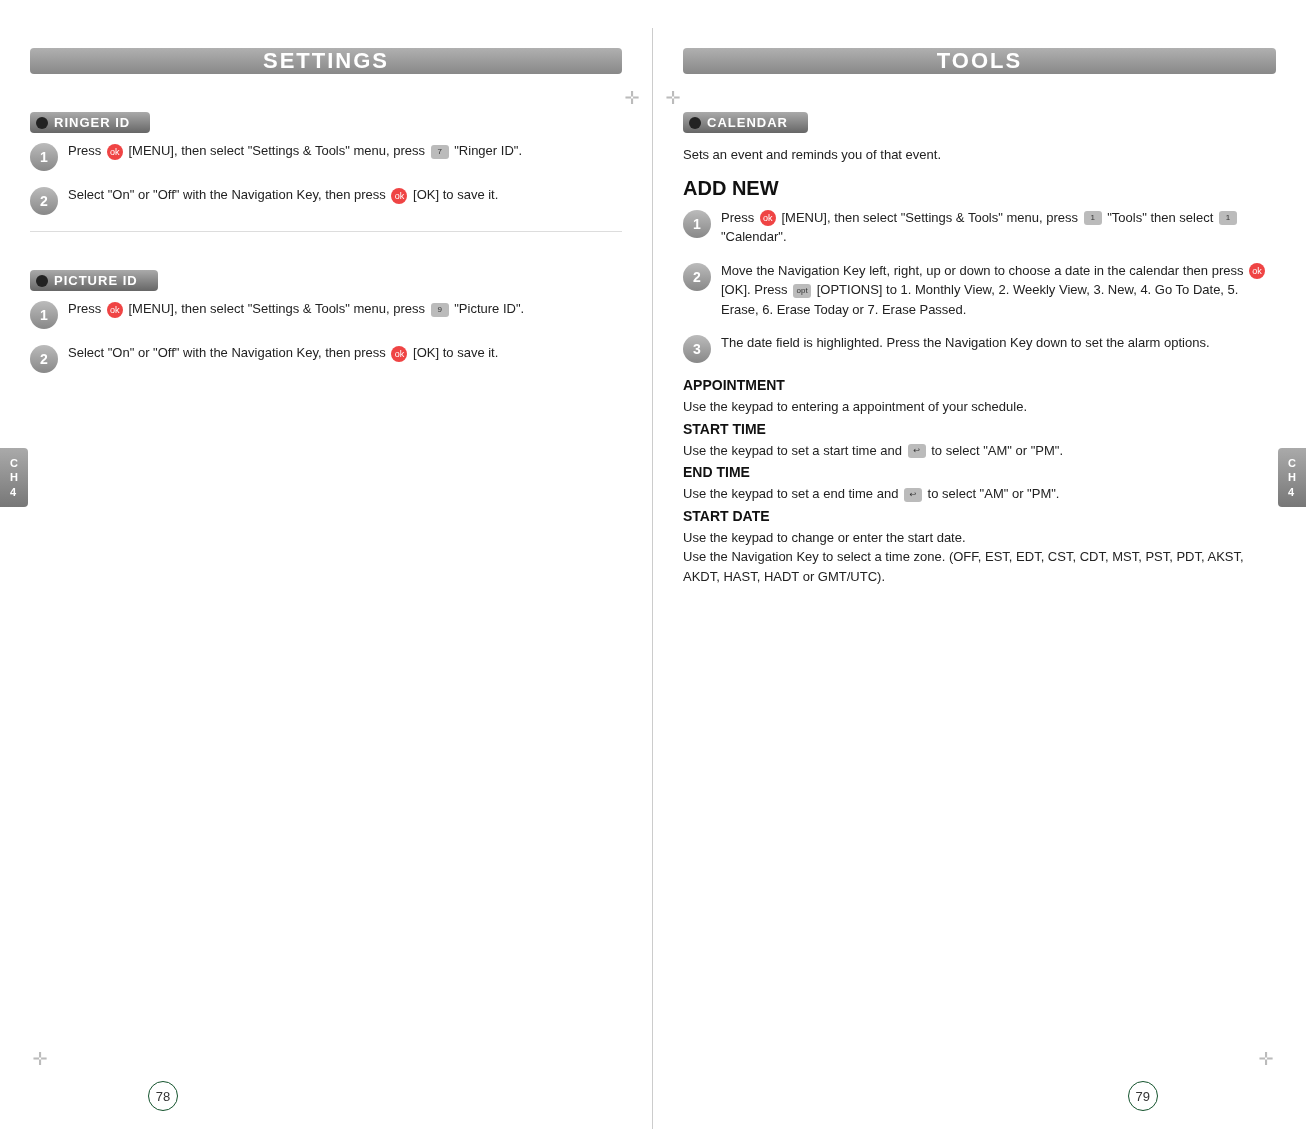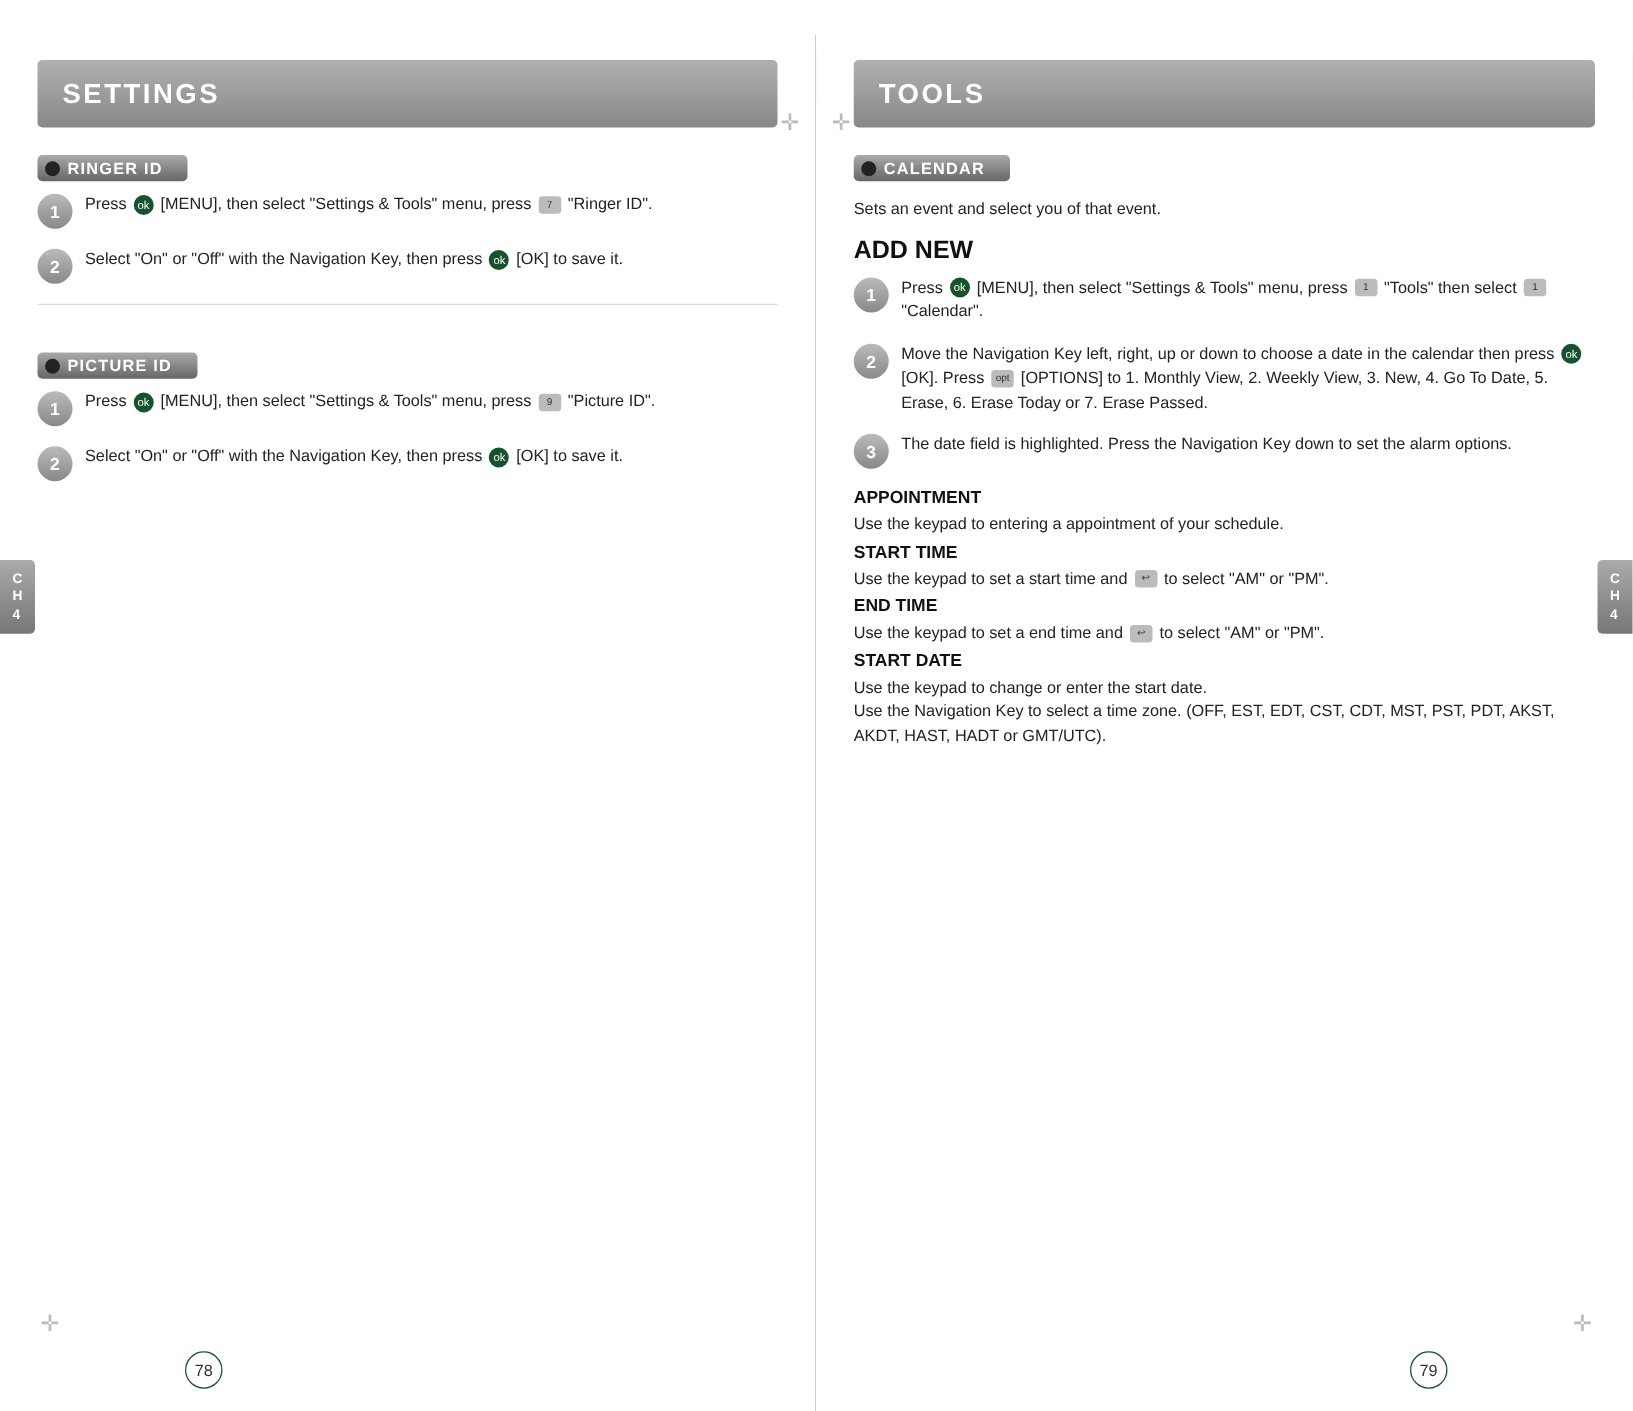--- a/index.html
+++ b/index.html
@@ -46,23 +46,23 @@
     
     .col-right {
       width: 50%;
       position: relative;
       background: #fff;
     }
 
     
     .section-header {
       background: linear-gradient(to bottom, #b0b0b0, #888);
-      text-align: left;
-      padding: 14px 20px;
-      margin: 20px 30px 0 30px;
+      text-align: center;
+      padding: 0 20px;
+      margin: 20px 30px 16px 30px;
       border-radius: 4px;
     }
     .section-header span {
       color: #fff;
       font-size: 22px;
       font-weight: bold;
       letter-spacing: 2px;
     }
 
     
@@ -117,21 +117,21 @@
       font-size: 13px;
       line-height: 1.5;
       color: #222;
     }
 
     
     .icon-ok {
       display: inline-block;
       width: 16px;
       height: 16px;
-      background: #14532d;
+      background: #ef4444;
       border-radius: 50%;
       vertical-align: middle;
       margin: 0 2px;
       font-size: 9px;
       text-align: center;
       line-height: 16px;
       color: #fff;
     }
     .icon-key {
       display: inline-block;
@@ -317,21 +317,21 @@
     <div class="section-header">
       <span>TOOLS</span>
     </div>
 
     
     <div class="badge-label">
       <div class="badge-dot"></div>
       <span>CALENDAR</span>
     </div>
 
-    <div class="sub-text" style="margin-top:4px;">Sets an event and select you of that event.</div>
+    <div class="sub-text" style="margin-top:4px;">Sets an event and reminds you of that event.</div>
 
     <div class="add-new-heading">ADD NEW</div>
 
     <div class="cal-steps">
       <div class="step">
         <div class="step-num">1</div>
         <div class="step-text">
           Press <span class="icon-ok">ok</span> [MENU], then select "Settings &amp; Tools" menu, press <span class="icon-key">1</span> "Tools" then select <span class="icon-key">1</span> "Calendar".
         </div>
       </div>

